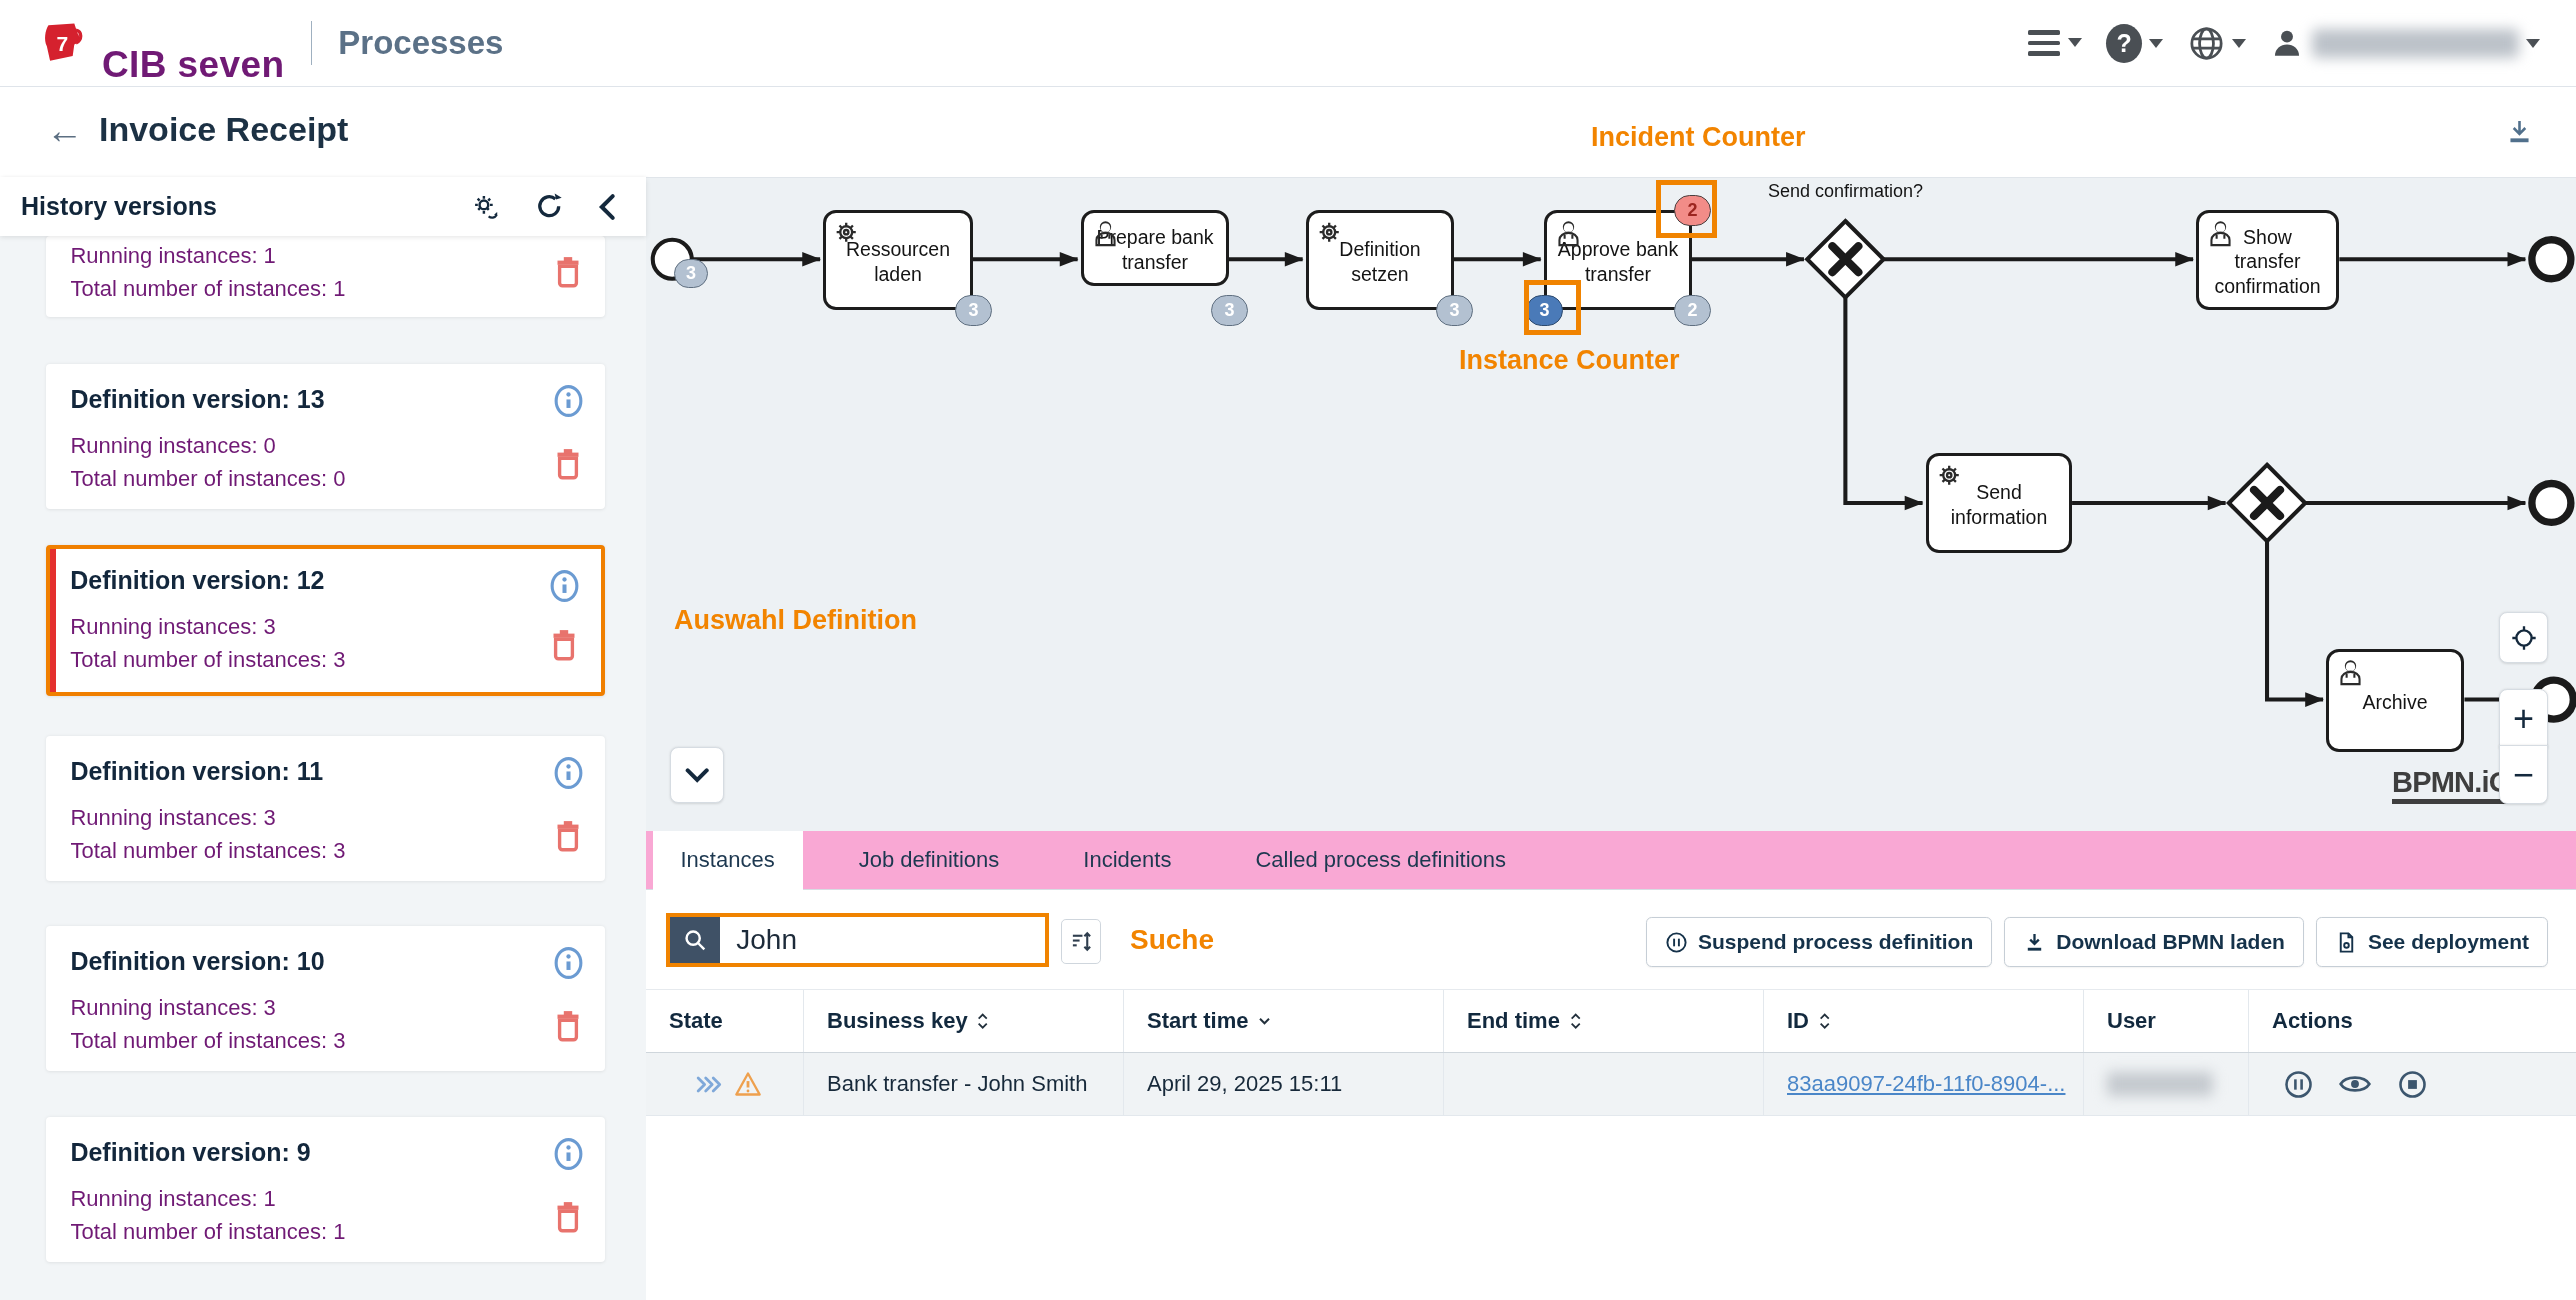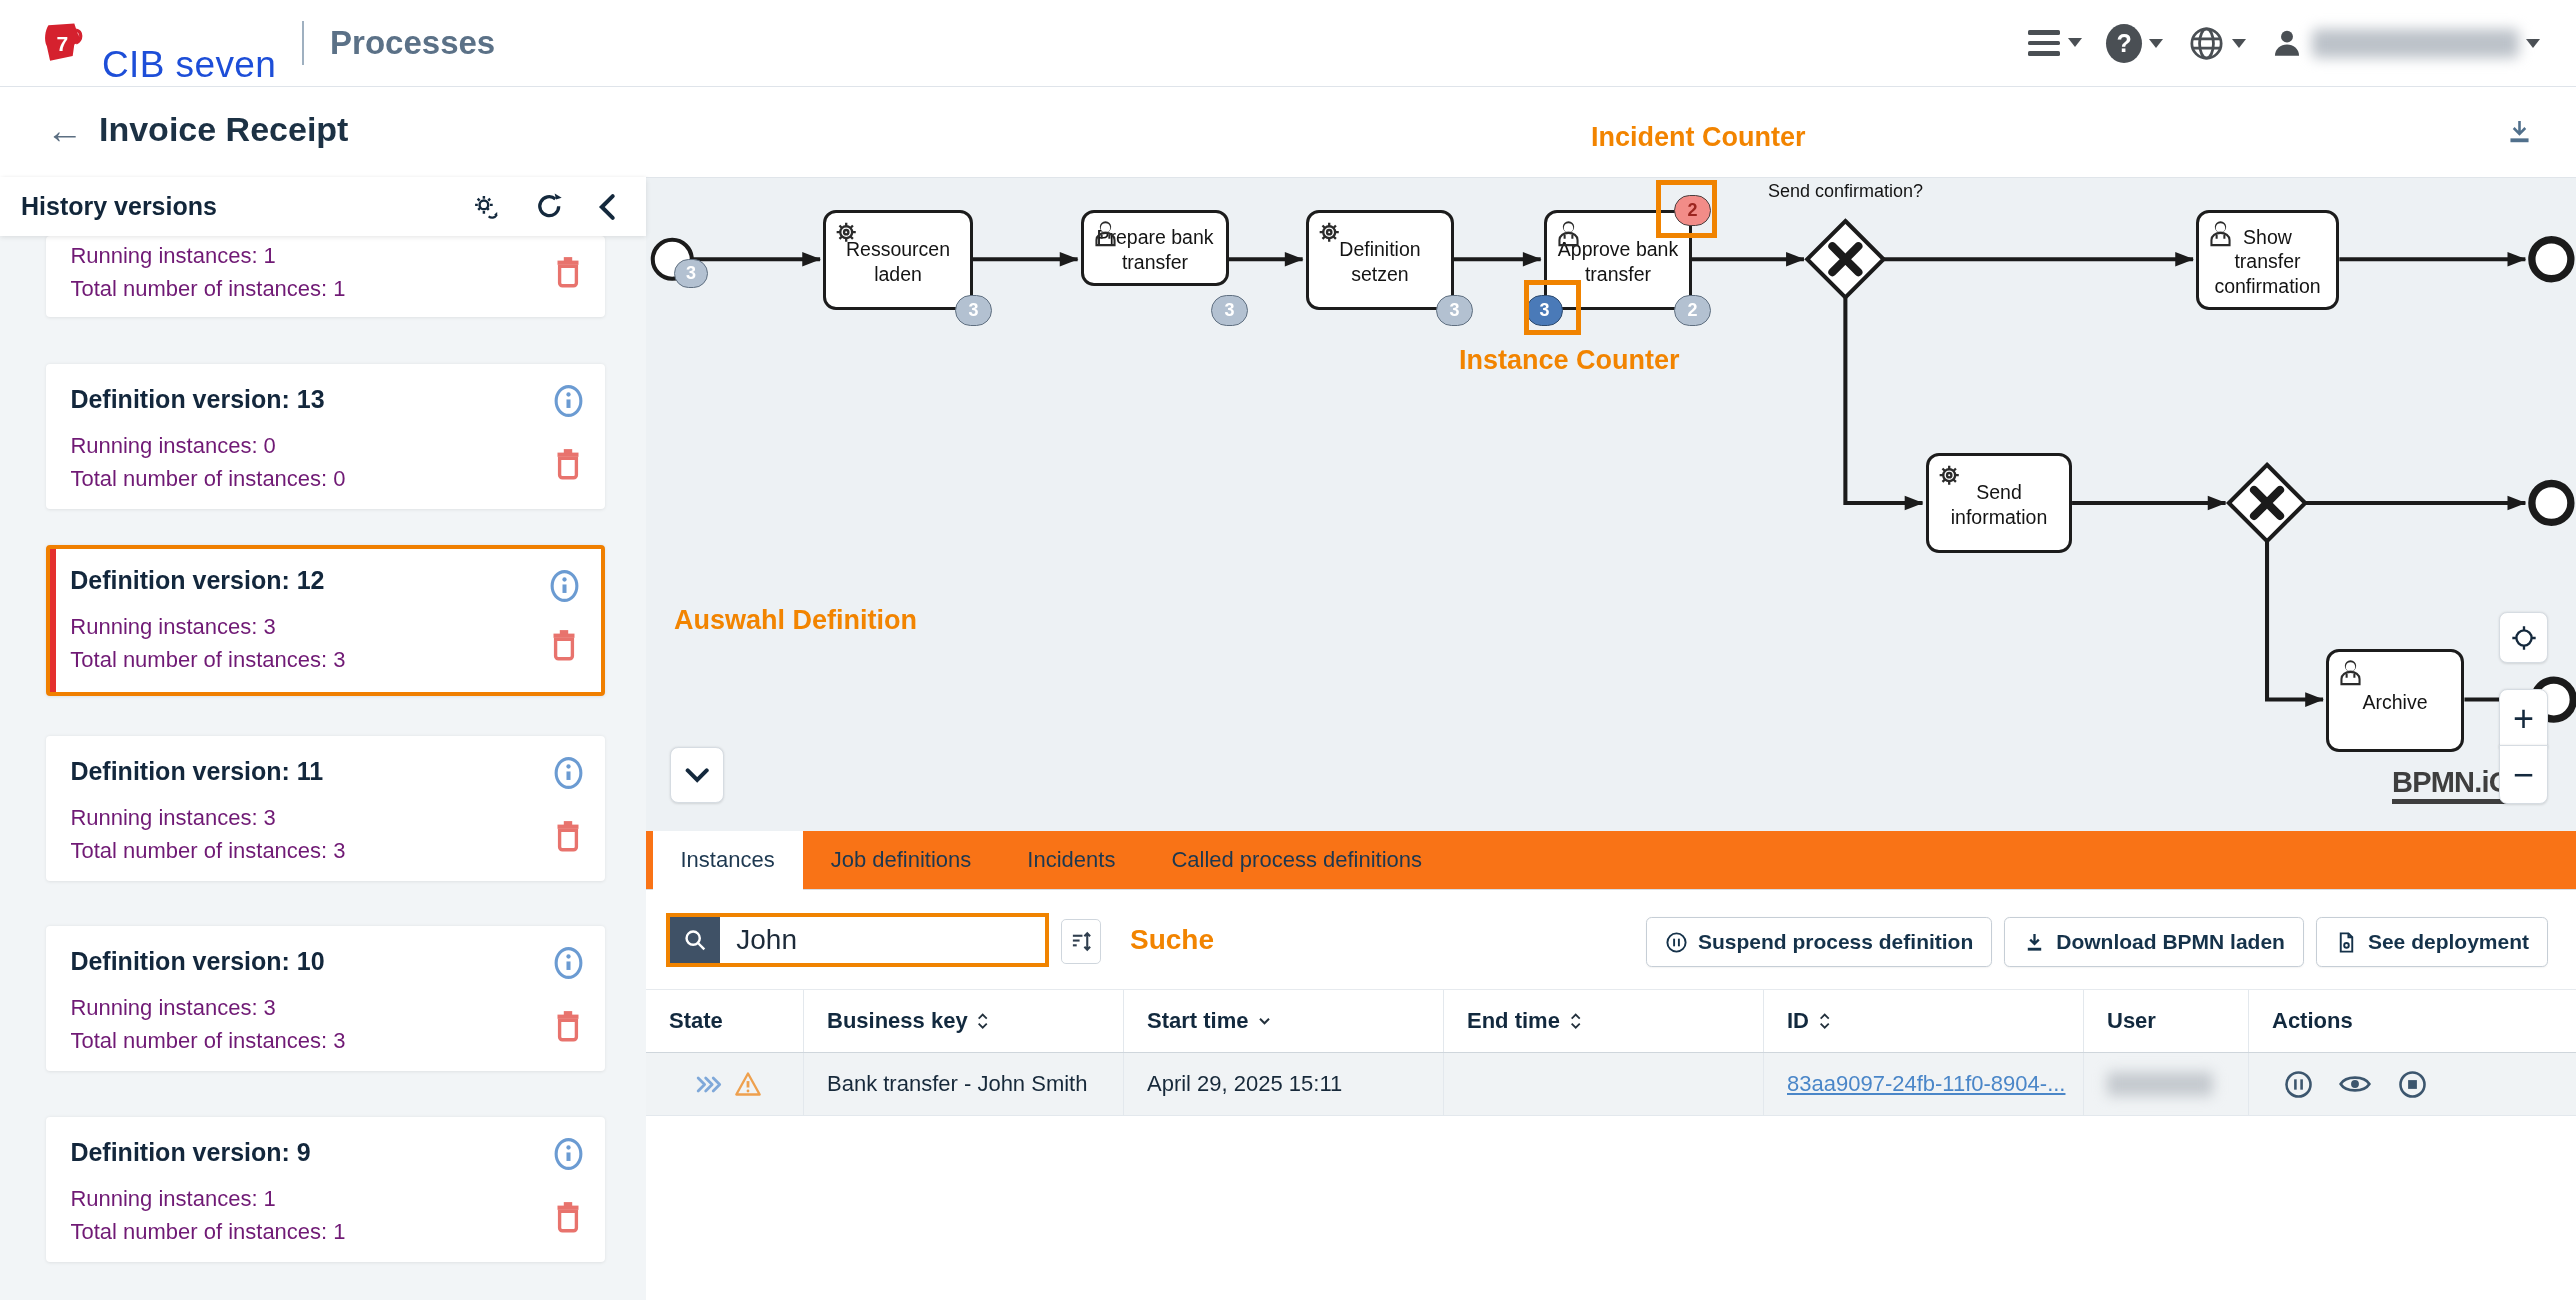--- a/index.html
+++ b/index.html
@@ -4,21 +4,21 @@
 <style>
   html,body{margin:0;padding:0;background:#fff;}
   .app{position:relative;width:2576px;height:1300px;overflow:hidden;
        font-family:"Liberation Sans",sans-serif;color:#1b2c3e;background:#fff;}
 
   
   .topbar{position:absolute;left:0;top:0;width:2576px;height:87px;background:#fff;
           border-bottom:1.6px solid #dfe4ea;display:flex;align-items:center;justify-content:space-between;
           box-sizing:border-box;padding:0 36px 0 42px;}
   .brand-wrap{display:flex;align-items:center;gap:18px;}
-  .brand-text{font-size:37px;font-weight:400;color:#1d4ed8;letter-spacing:0.4px;margin-top:44px;}
+  .brand-text{font-size:37px;font-weight:700;color:#701a75;letter-spacing:0.4px;margin-top:44px;}
   .brand-divider{width:1.6px;height:44px;background:#9fb0c0;margin:0 8.1px;}
   .app-name{font-size:33px;font-weight:700;color:#5b7187;}
   .top-right{display:flex;align-items:center;gap:24.4px;}
   .menu-group{display:flex;align-items:center;gap:7.3px;cursor:pointer;}
   .caret{width:0;height:0;border-left:7.3px solid transparent;border-right:7.3px solid transparent;
          border-top:9px solid #4a4f54;}
   .burger{display:flex;flex-direction:column;gap:5.7px;}
   .burger span{display:block;width:32.5px;height:4.9px;background:#4a4f54;border-radius:1.6px;}
   .help-circle{width:36px;height:39px;border-radius:50%;background:#4a4f54;color:#fff;
                display:flex;align-items:center;justify-content:center;font-size:25px;font-weight:700;}
@@ -75,22 +75,22 @@
           box-shadow:0 0.8px 2.4px rgba(0,0,0,.12);display:flex;align-items:center;justify-content:center;
           cursor:pointer;color:#14293d;}
   .chev-down-btn{left:24.4px;top:569px;width:52px;height:54px;}
   .zoom-target{left:1853px;top:434px;width:47px;height:49px;}
   .zoom-plus{left:1853px;top:511px;width:47px;height:57px;border-bottom-left-radius:0;border-bottom-right-radius:0;font-size:36px;font-weight:400;}
   .zoom-minus{left:1853px;top:567px;width:47px;height:57px;border-top-left-radius:0;border-top-right-radius:0;font-size:36px;font-weight:400;}
   .bpmn-logo{position:absolute;left:1746px;top:590px;z-index:2;font-size:29px;font-weight:800;
              letter-spacing:-0.8px;color:#3e3e3e;border-bottom:5.7px solid #3e3e3e;padding-bottom:1.6px;line-height:1;}
 
   
-  .tabsbar{position:absolute;left:646px;top:831px;width:1930px;height:59px;background:#f97316;
-           border-bottom:1.6px solid #d7dde3;display:flex;align-items:stretch;box-sizing:border-box;padding-left:6.5px;}
+  .tabsbar{position:absolute;left:646px;top:831px;width:1930px;height:59px;background:#f9a8d4;
+           border-bottom:1.6px solid #d7dde3;display:flex;align-items:stretch;box-sizing:border-box;padding-left:6.5px;gap:28px;}
   .tab{display:flex;align-items:center;padding:0 28px;font-size:22px;color:#1d3850;cursor:pointer;}
   .tab.active{background:#fff;font-weight:400;margin-bottom:-1.6px;border-bottom:1.6px solid #fff;}
 
   
   .content-bg{position:absolute;left:646px;top:890px;width:1930px;height:410px;background:#fff;}
   .search-group{position:absolute;left:666px;top:913px;width:383px;height:54px;border:4.1px solid #f08300;
                 box-sizing:border-box;display:flex;background:#fff;}
   .search-btn{width:50px;background:#3f5166;display:flex;align-items:center;justify-content:center;cursor:pointer;flex:none;}
   .search-input{flex:1;border:none;outline:none;font-size:28px;color:#1d2b3a;padding:0 0 0 16.3px;
                 font-family:"Liberation Sans",sans-serif;min-width:0;}

